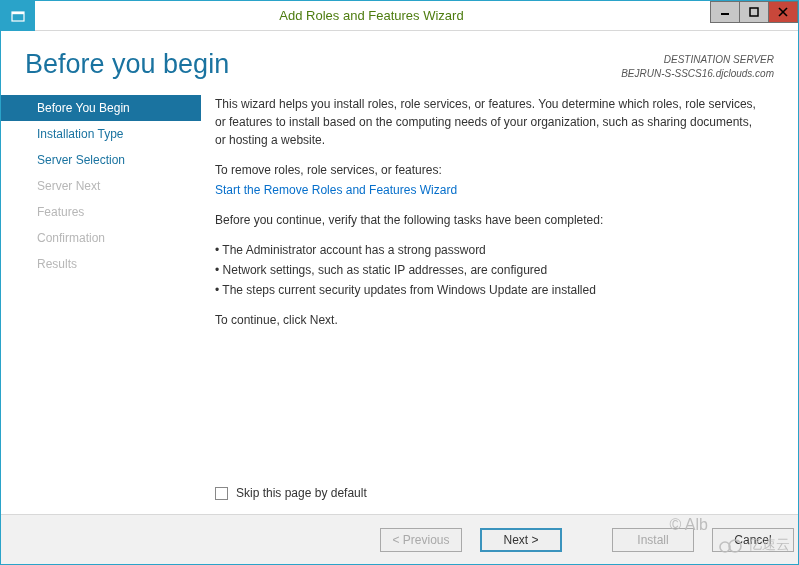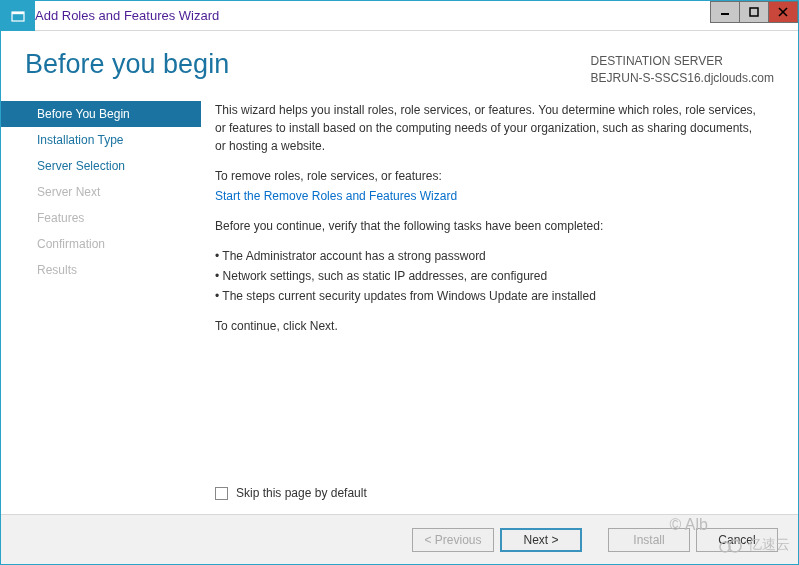--- a/index.html
+++ b/index.html
@@ -20,22 +20,23 @@
     align-items: center;
     border-bottom: 1px solid #d8d8d8;
   }
   .titlebar .icon-wrap {
     width: 34px; height: 30px;
     display: flex; align-items: center; justify-content: center;
     background: #2aa3c9;
   }
   .titlebar .title {
     flex: 1;
+    text-align: center;
     font-size: 13px;
-    color: #4c1d95;
+    color: #4d7c0f;
     padding-right: 90px;
   }
   .win-btns { position: absolute; top: 0; right: 0; display: flex; }
   .win-btn {
     width: 30px; height: 22px;
     background: #c7c7c7;
     border: 1px solid #6f6f6f;
     margin-left: -1px;
     display: flex; align-items: center; justify-content: center;
     font-size: 11px; font-weight: bold;
@@ -47,24 +48,26 @@
     justify-content: space-between;
     align-items: flex-start;
   }
   .page-title {
     font-size: 27px;
     font-weight: 300;
     color: #1a73a0;
     font-family: "Segoe UI Light","Segoe UI",Arial,sans-serif;
   }
   .dest {
-    font-size: 12px;
+    text-align: right;
+    font-size: 10px;
     color: #555;
     line-height: 1.4;
     padding-top: 4px;
+    font-style: italic;
   }
   .body-area {
     flex: 1;
     display: flex;
     padding: 0 0 0 0;
     overflow: hidden;
   }
   .sidebar {
     width: 200px;
     padding: 10px 0 0 0;
@@ -111,22 +114,22 @@
     margin-right: 8px;
     background: #fff;
   }
   .footer {
     height: 50px;
     border-top: 1px solid #d8d8d8;
     background: #f1f1f1;
     display: flex;
     justify-content: flex-end;
     align-items: center;
-    padding: 0 20px;
-    gap: 6px;
+    padding: 0 4px;
+    gap: 18px;
   }
   .btn {
     min-width: 82px;
     height: 24px;
     font-size: 12px;
     border: 1px solid #a9a9a9;
     background: #efefef;
     color: #333;
     display: flex;
     align-items: center;

